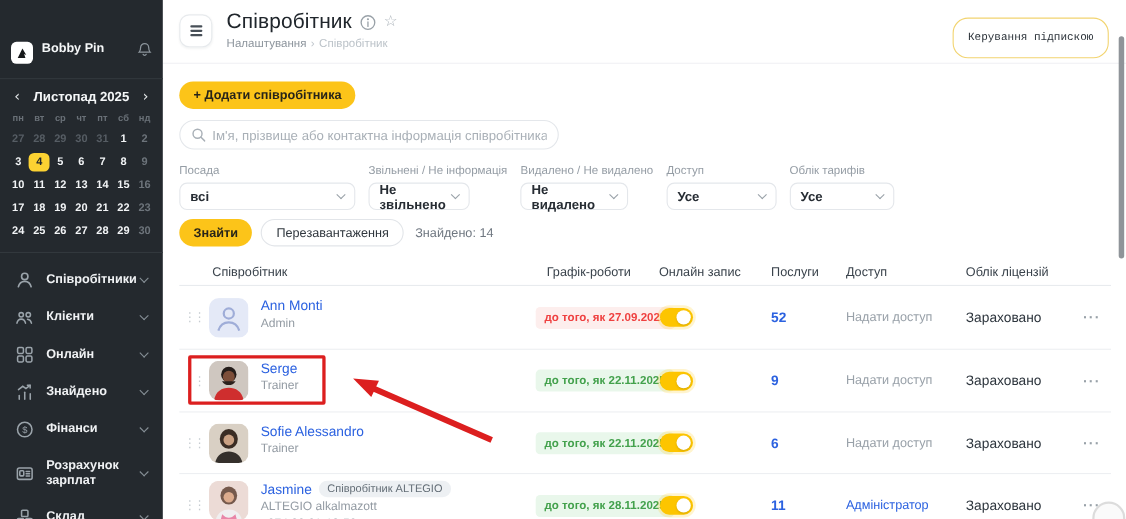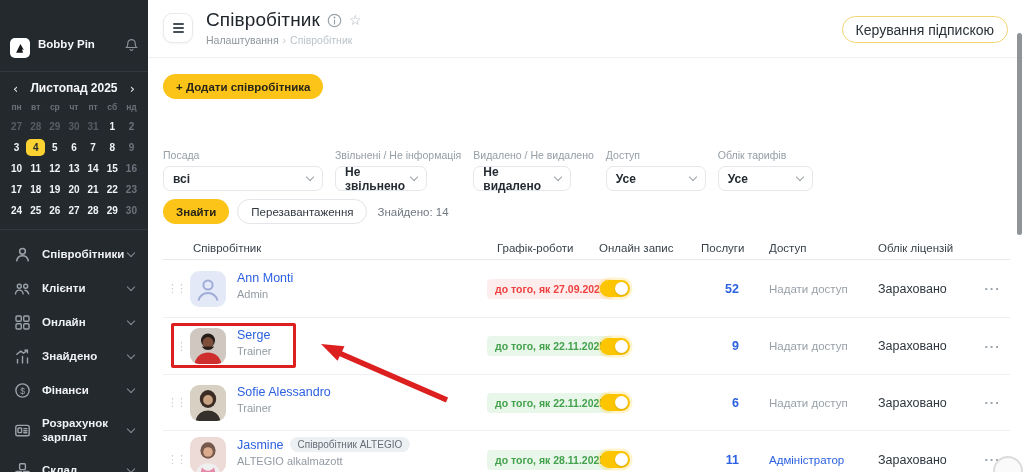--- a/index.html
+++ b/index.html
@@ -35,21 +35,21 @@
   .main-header { position:relative; height:58px; border-bottom:1px solid #f0f1f4; }
   .burger-btn { position:absolute; left:15px; top:13px; width:30px; height:30px; border:1px solid #e7eaed; border-radius:9px; background:#fff; display:flex; flex-direction:column; align-items:center; justify-content:center; gap:2.5px; cursor:pointer; box-shadow:0 1px 2px rgba(20,30,40,.05); }
   .burger-btn i { display:block; width:11px; height:1.6px; background:#474f57; border-radius:1px; }
   .title-wrap { position:absolute; left:58px; top:9px; }
   .title-line { display:flex; align-items:center; gap:7px; }
   .page-title { font-size:19px; font-weight:500; color:#20262c; letter-spacing:.1px; }
   .star-glyph { font-family:"DejaVu Sans",sans-serif; font-size:14px; color:#a9b1b8; line-height:1; cursor:pointer; }
   .breadcrumb { margin-top:3px; font-size:10.5px; color:#8d959d; }
   .breadcrumb .sep { color:#c3c9cf; margin:0 4px; }
   .breadcrumb .current { color:#bcc3c9; }
-  .subscription-btn { position:absolute; right:16px; top:16px; height:27px; padding:0 13px; background:#fff; border:1px solid #f2d470; border-radius:14px; font-size:14px; color:#2a3138; cursor:pointer; font-family:Liberation Sans, sans-serif; }
+  .subscription-btn { position:absolute; right:16px; top:16px; height:37px; padding:0 13px; background:#fff; border:1px solid #f2d470; border-radius:14px; font-size:10px; color:#2a3138; cursor:pointer; font-family:Liberation Mono, monospace; }
   .content { position:absolute; left:0; right:0; top:58px; bottom:0; }
   .add-btn { position:absolute; left:15px; top:16px; height:25px; padding:0 13px; background:#fcc419; border:none; border-radius:13px; font-size:11.5px; font-weight:700; color:#272419; cursor:pointer; font-family:inherit; }
   .search-box { position:absolute; left:15px; top:51px; width:345px; height:27px; border:1px solid #e4e7eb; border-radius:14px; display:flex; align-items:center; padding:0 10px; background:#fff; }
   .search-box input { border:none; outline:none; flex:1; font-size:12px; color:#3a424a; margin-left:6px; font-family:inherit; background:transparent; }
   .search-box input::placeholder { color:#a9b0b7; }
   .filters { position:absolute; left:15px; top:91px; display:flex; gap:12px; }
   .filter-label { font-size:10.5px; color:#959da5; margin-bottom:5px; }
   .select-box { height:25px; border:1px solid #e4e7eb; border-radius:7px; background:#fff; display:flex; align-items:center; padding:0 9px; cursor:pointer; }
   .select-value { flex:1; font-size:12px; font-weight:600; color:#262c33; }
   .chev { width:6px; height:6px; border-right:1.4px solid #9aa2a9; border-bottom:1.4px solid #9aa2a9; transform:rotate(45deg); margin-top:-3px; flex:none; }
@@ -77,21 +77,21 @@
   .name-row { display:flex; align-items:center; gap:6px; }
   .name-badge { background:#edf0f3; color:#626c75; font-size:10px; padding:2px 8px; border-radius:9px; white-space:nowrap; }
   .phone { font-size:11px; color:#98a0a8; margin-top:3px; }
   .cell-sched { padding-left:2px; }
   .badge-schedule { display:inline-block; font-size:10.5px; font-weight:600; padding:4px 8px; border-radius:4px; white-space:nowrap; }
   .badge-red { color:#ef4040; background:#fdeeed; }
   .badge-green { color:#43a14c; background:#e9f7eb; }
   .cell-toggle { padding-left:3px; }
   .toggle { width:30px; height:17px; border-radius:9px; background:#fdc500; position:relative; cursor:pointer; box-shadow:0 0 0 2.5px rgba(253,203,30,.22); }
   .toggle::after { content:""; position:absolute; right:2px; top:2px; width:13px; height:13px; border-radius:50%; background:#fff; box-shadow:0 1px 2px rgba(0,0,0,.15); }
-  .cell-services { text-align:right; padding-right:10px; font-size:12.5px; font-weight:600; color:#2c62e0; cursor:pointer; }
+  .cell-services { text-align:left; padding-right:10px; font-size:12.5px; font-weight:600; color:#2c62e0; cursor:pointer; }
   .cell-access { padding-left:20px; font-size:11.5px; color:#99a1a9; cursor:pointer; }
   .cell-access.link { color:#2c62e0; font-weight:500; }
   .cell-license { padding-left:21px; font-size:12.5px; color:#2e363e; }
   .cell-menu { text-align:center; color:#98a1a8; font-size:13px; font-weight:700; letter-spacing:1px; cursor:pointer; }
   
   .red-box { position:absolute; left:171px; top:323px; width:125px; height:45px; border:3px solid #dc1f1f; border-radius:2px; z-index:5; pointer-events:none; }
   .arrow-overlay { position:absolute; left:0; top:0; width:1024px; height:472px; z-index:5; pointer-events:none; }
   .scrollbar-thumb { position:absolute; right:2px; top:33px; width:5px; height:202px; background:#8f9499; border-radius:3px; z-index:6; cursor:pointer; }
   .corner-widget { position:absolute; left:993px; top:456px; width:30px; height:30px; border:2px solid #dcdcdc; border-radius:50%; background:#fafafa; z-index:4; }
 </style>
@@ -278,20 +278,29 @@
       <div class="breadcrumb">
         <span>Налаштування</span><span class="sep">›</span><span class="current">Співробітник</span>
       </div>
     </div>
     <button class="subscription-btn">Керування підпискою</button>
   </div>
 
   <div class="content">
     <button class="add-btn">+ Додати співробітника</button>
 
+    <div class="search-box">
+      <svg width="13" height="13" viewBox="0 0 14 14">
+          <g fill="none" stroke="#a9b0b7" stroke-width="1.4" stroke-linecap="round">
+            <circle cx="6" cy="6" r="4.4"></circle>
+            <path d="M9.4 9.4L13 13"></path>
+          </g>
+        </svg>
+      <input type="text" placeholder="Ім'я, прізвище або контактна інформація співробітника" style="">
+    </div>
 
     <div class="filters">
       <div>
         <div class="filter-label">Посада</div>
         <div class="select-box" style="width:160px">
           <span class="select-value">всі</span>
             <span class="chev"></span>
         </div>
       </div>
       <div>

